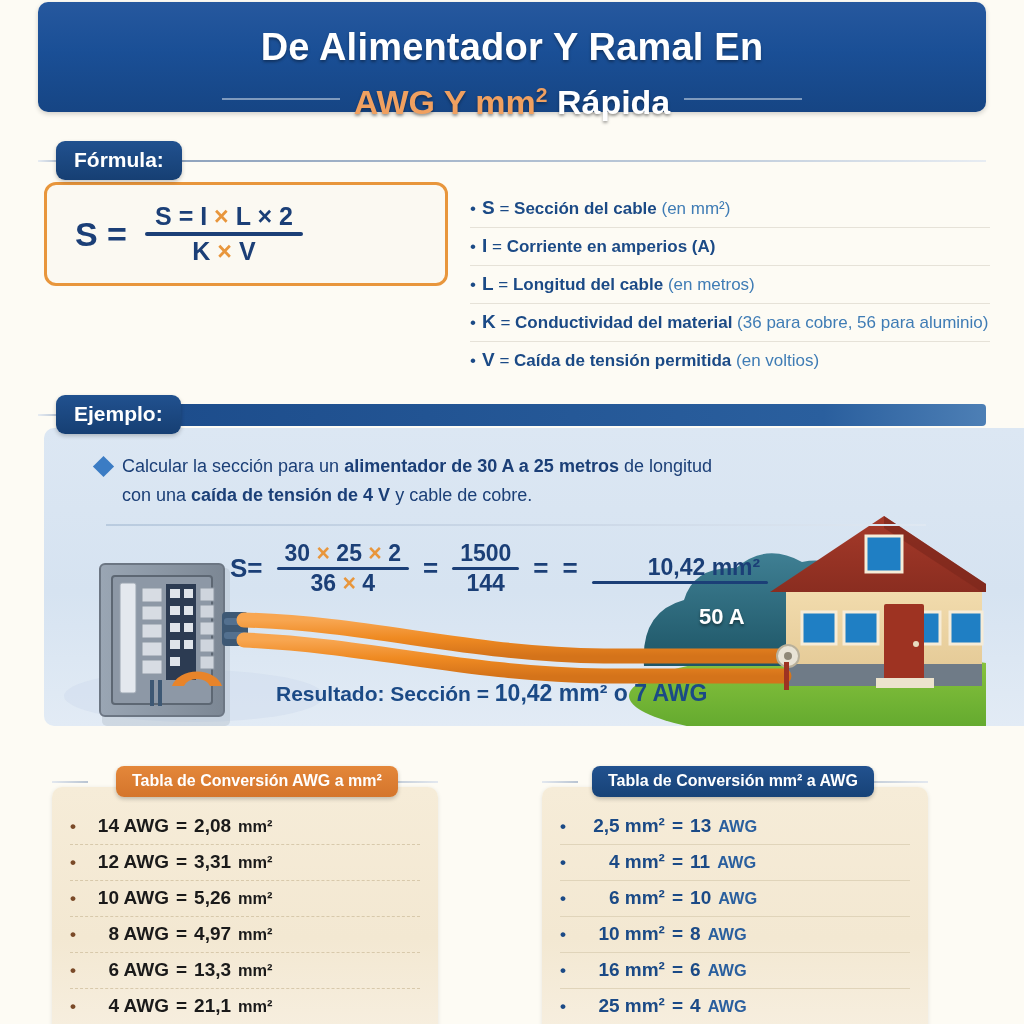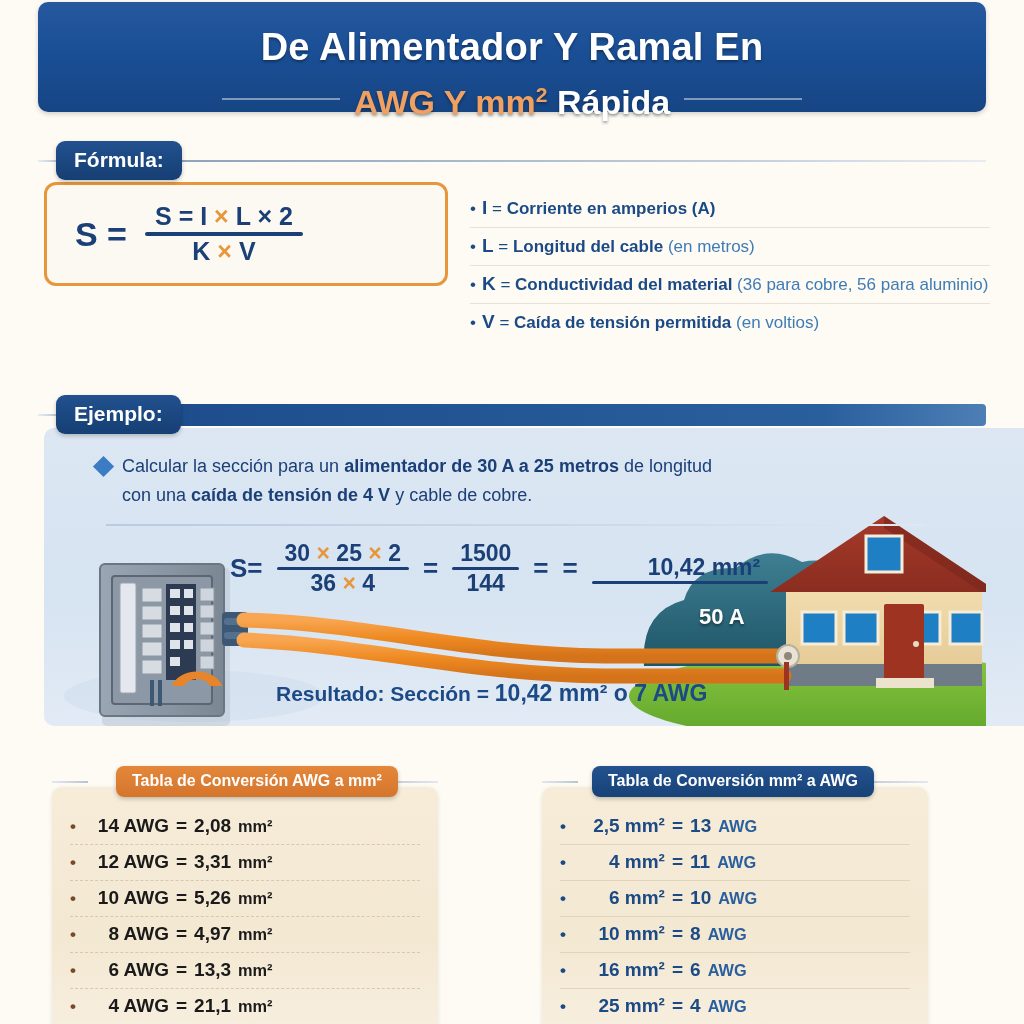--- a/index.html
+++ b/index.html
@@ -199,20 +199,26 @@
     <span class="bar"></span>
     <span class="den">
       <span>K</span>
       <span class="times">×</span>
       <span>V</span>
     </span>
   </span>
 </div>
 
 <div class="legend">
+  <div class="legend-item">
+    <span class="dot">•</span><span class="sym">S</span>
+    <span>=</span>
+    <span class="desc">Sección del cable</span>
+    <span class="paren">(en mm²)</span>
+  </div>
   <div class="legend-item">
     <span class="dot">•</span><span class="sym">I</span>
     <span>=</span>
     <span class="desc">Corriente en amperios (A)</span>
     <span class="paren"></span>
   </div>
   <div class="legend-item">
     <span class="dot">•</span><span class="sym">L</span>
     <span>=</span>
     <span class="desc">Longitud del cable</span>

